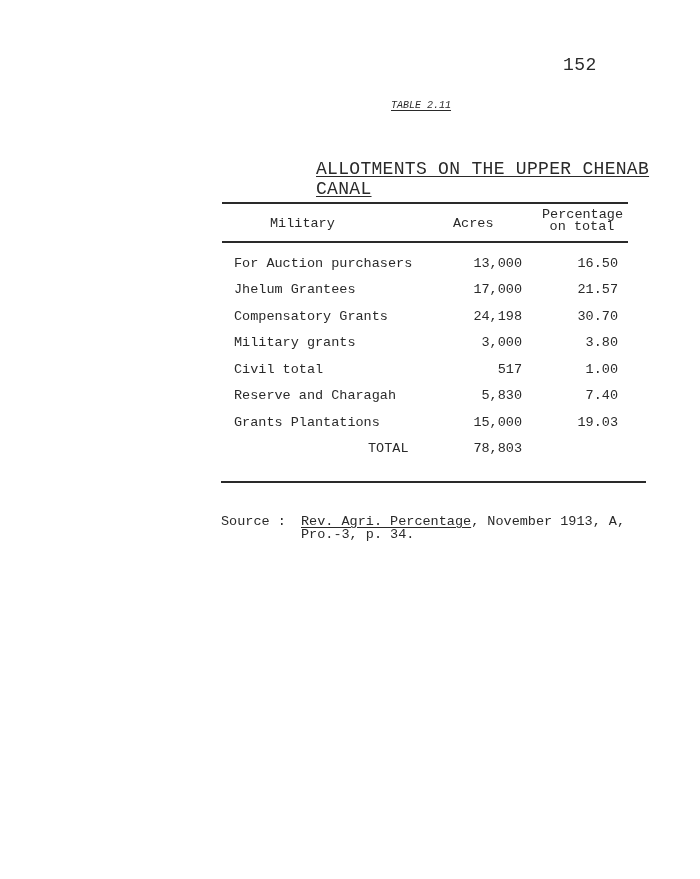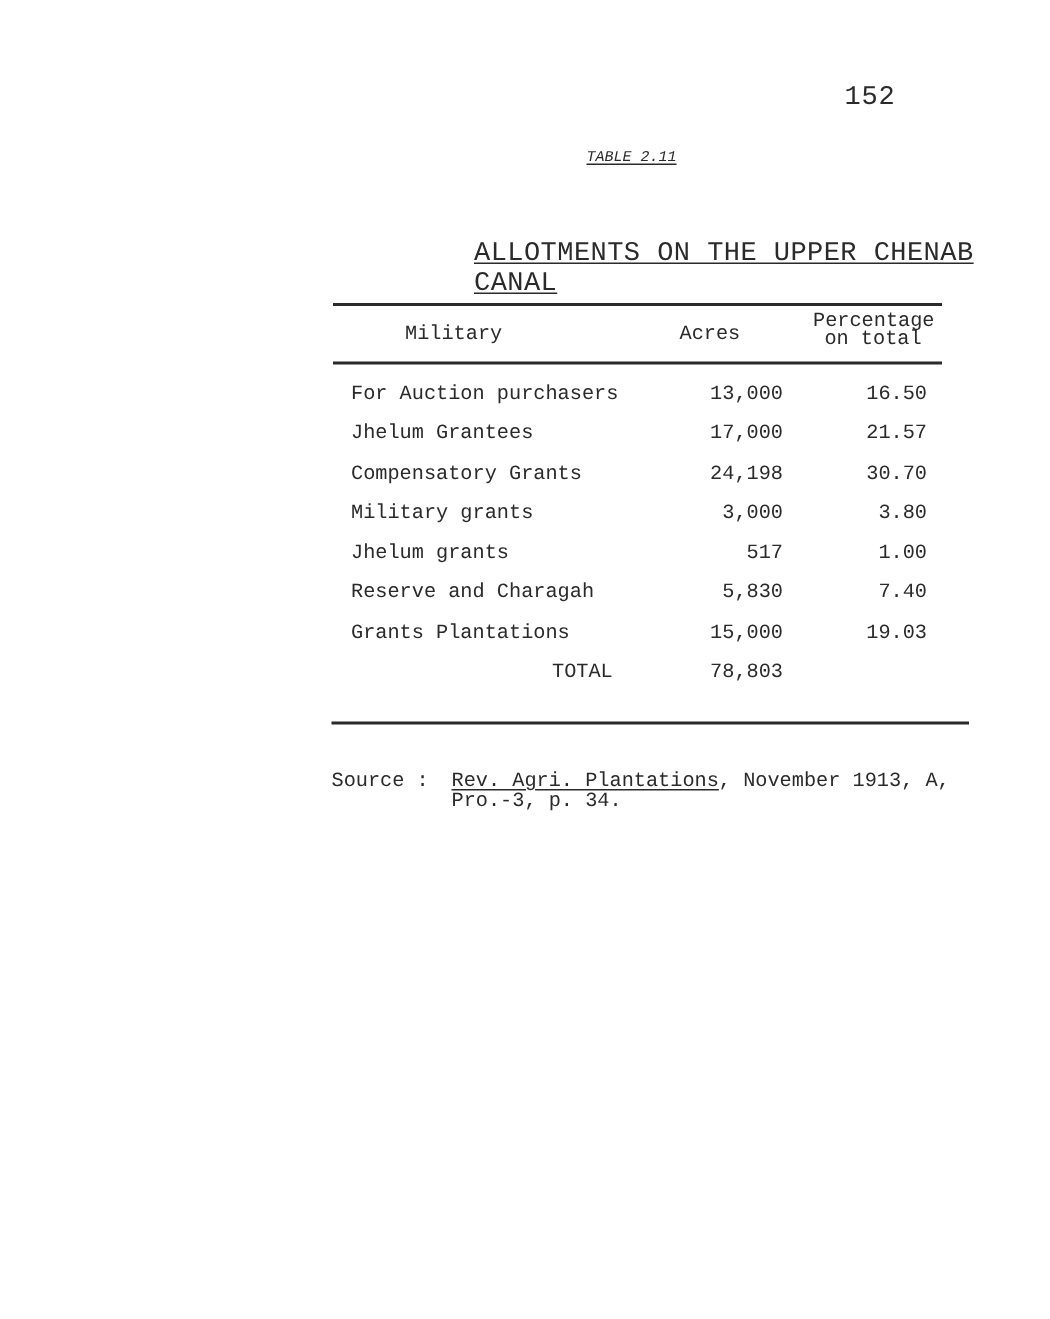--- a/index.html
+++ b/index.html
@@ -90,21 +90,21 @@
   <span class="cat">Compensatory Grants</span>
   <span class="acres">24,198</span>
   <span class="pct">30.70</span>
 </div>
 <div class="row" style="top:335px;">
   <span class="cat">Military grants</span>
   <span class="acres">3,000</span>
   <span class="pct">3.80</span>
 </div>
 <div class="row" style="top:362px;">
-  <span class="cat">Jhelum grants</span>
+  <span class="cat">Civil total</span>
   <span class="acres">517</span>
   <span class="pct">1.00</span>
 </div>
 <div class="row" style="top:388px;">
   <span class="cat">Reserve and Charagah</span>
   <span class="acres">5,830</span>
   <span class="pct">7.40</span>
 </div>
 <div class="row" style="top:415px;">
   <span class="cat">Grants Plantations</span>
@@ -113,15 +113,15 @@
 </div>
 <div class="row total" style="top:441px;">
   <span class="cat">TOTAL</span>
   <span class="acres">78,803</span>
 </div>
 
 <div class="rule bottom"></div>
 
 <div class="source">
   <span class="lbl">Source :</span>
-  <span class="ref1"><u>Rev. Agri. Plantations</u><span>, November 1913, A,</span></span>
+  <span class="ref1"><u>Rev. Agri. Percentage</u><span>, November 1913, A,</span></span>
   <span class="ref2">Pro.-3, p. 34.</span>
 </div>
 
 </body></html>

